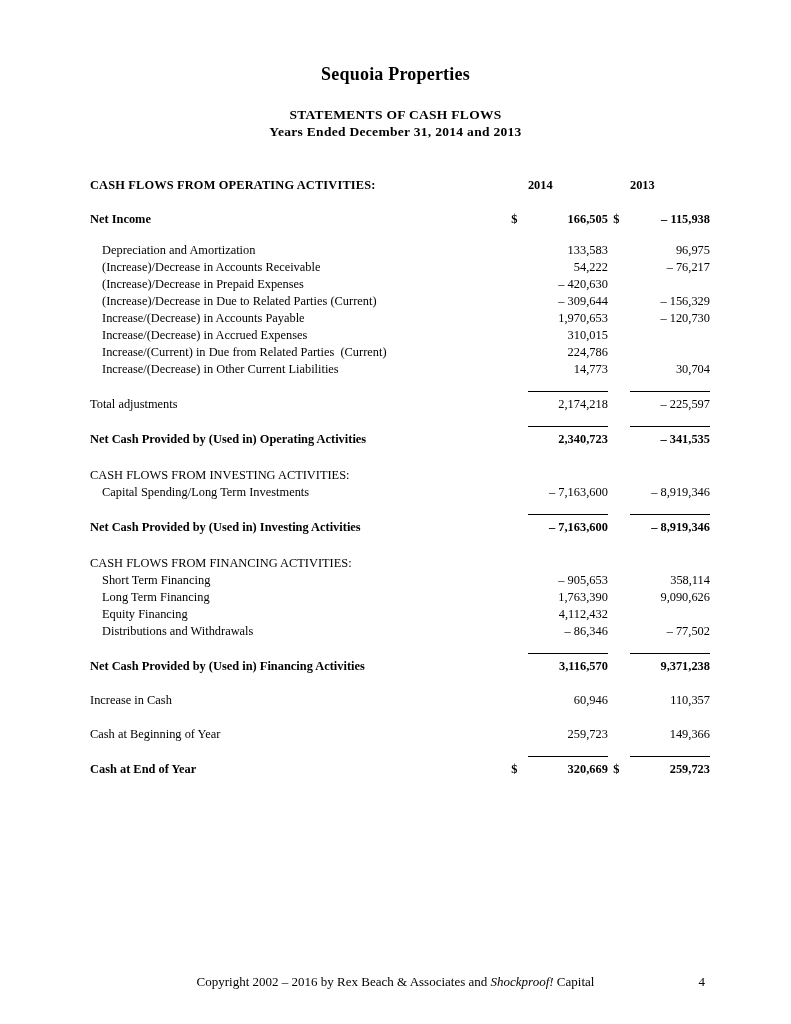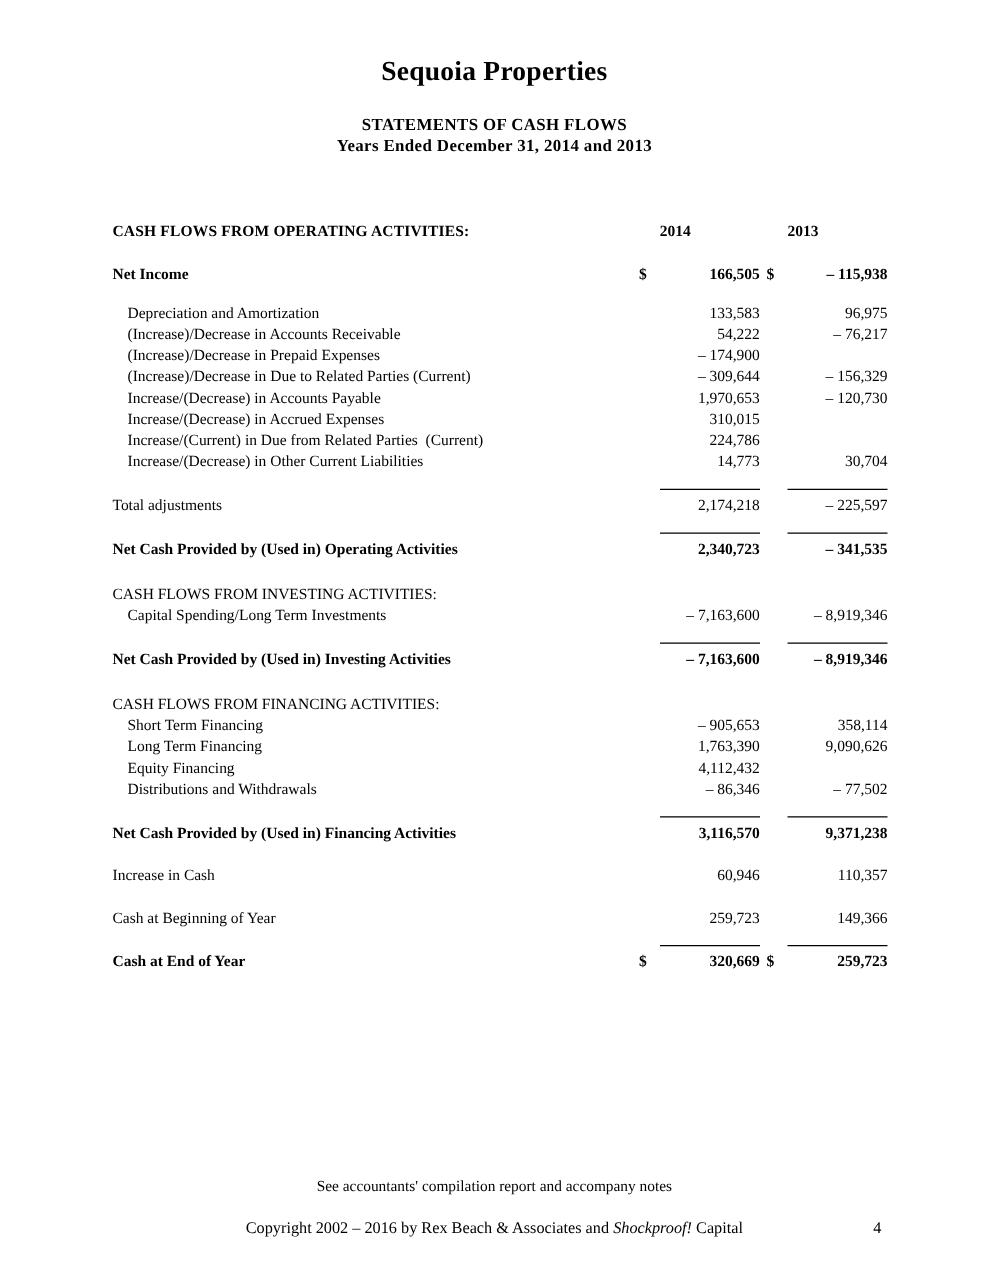--- a/index.html
+++ b/index.html
@@ -18,25 +18,25 @@
     height: 1024px;
     margin: 0 auto;
     background: #ffffff;
     overflow: hidden;
     box-sizing: border-box;
   }
 
   
   .doc-title {
     text-align: center;
-    font-size: 22px;
+    font-size: 18px;
     font-weight: bold;
     letter-spacing: 0.2px;
     margin: 0;
-    padding-top: 44px;
+    padding-top: 64px;
   }
   .subtitle-block {
     text-align: center;
     margin-top: 21px;
   }
   .subtitle {
     font-size: 13.5px;
     font-weight: bold;
     line-height: 17px;
     letter-spacing: 0.3px;
@@ -180,21 +180,21 @@
           <td></td>
         <td class="col-num">54,222</td>
         <td></td>
           <td></td>
         <td class="col-num">– 76,217</td>
       </tr>
       <tr class="r-tight">
         <td class="indent1">(Increase)/Decrease in Prepaid Expenses</td>
         <td></td>
           <td></td>
-        <td class="col-num">– 174,900</td>
+        <td class="col-num">– 420,630</td>
         <td></td>
           <td></td>
         <td class="col-num"></td>
       </tr>
       <tr class="r-tight">
         <td class="indent1">(Increase)/Decrease in Due to Related Parties (Current)</td>
         <td></td>
           <td></td>
         <td class="col-num">– 309,644</td>
         <td></td>
@@ -455,19 +455,18 @@
         <td class="col-sym bold">$</td>
         <td class="col-num bold">320,669</td>
         <td></td>
         <td class="col-sym bold">$</td>
         <td class="col-num bold">259,723</td>
       </tr>
 
     </tbody>
   </table>
 
-  <div class="footer-note">See accountants' compilation report and accompany notes</div>
 
   <div class="footer-copy"><span>Copyright 2002 – 2016 by Rex Beach &amp; Associates and </span><span class="brand">Shockproof!</span><span> Capital</span></div>
 
   <div class="page-number">4</div>
 
 </div>
 
 </body></html>

